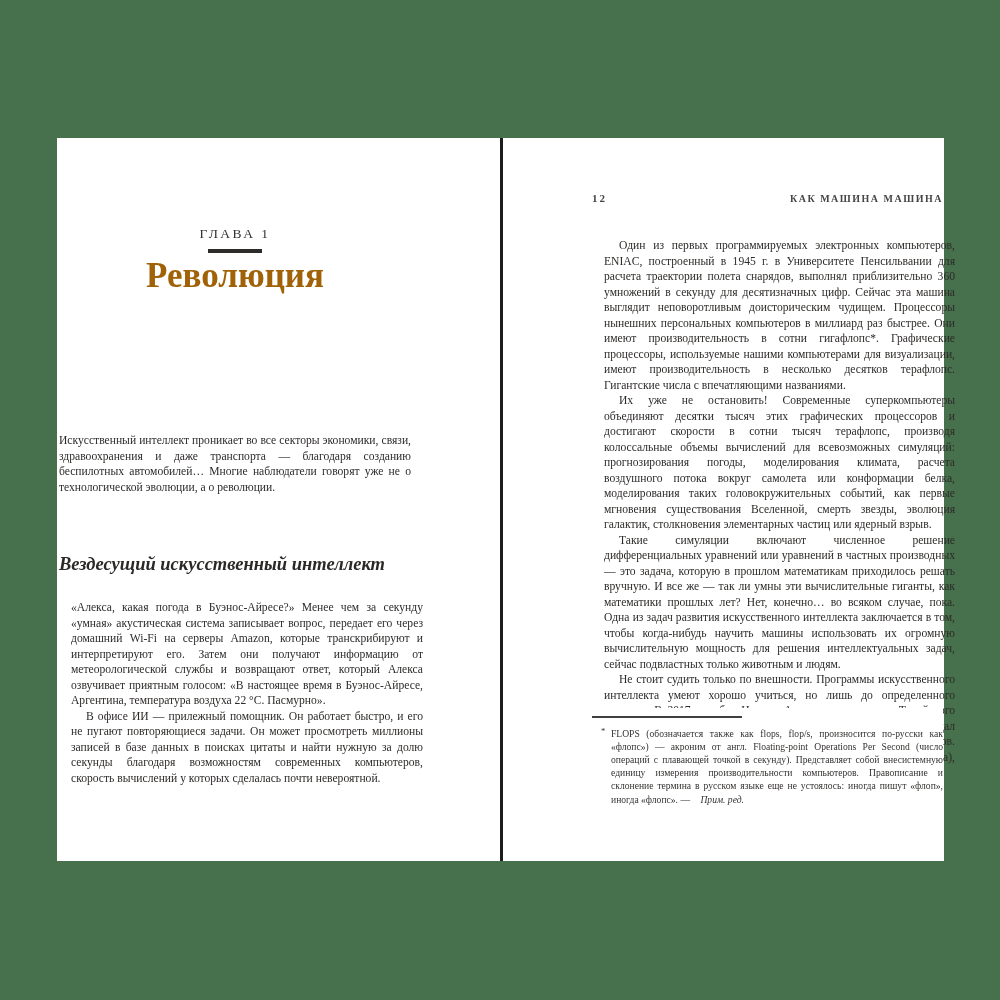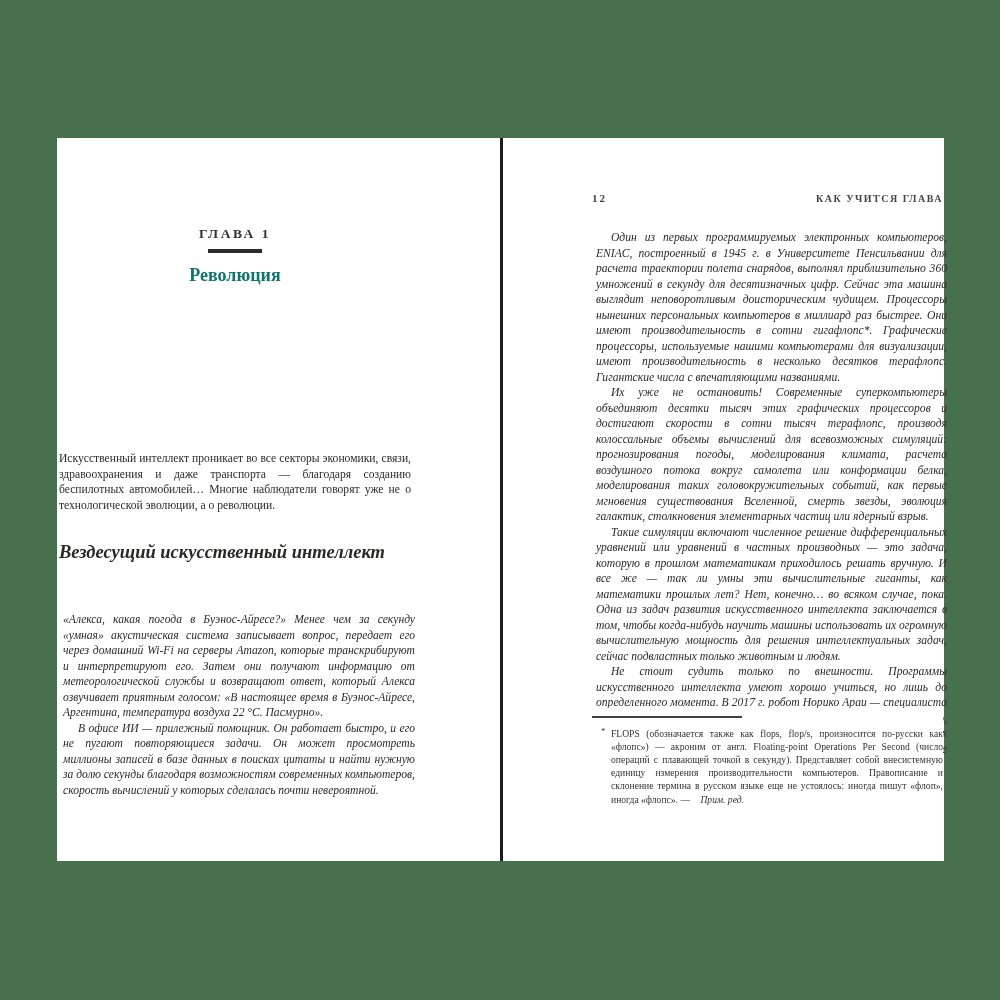--- a/index.html
+++ b/index.html
@@ -32,74 +32,72 @@
 
   
   .chapter-label {
     position: absolute;
     top: 88px;
     width: 100%;
     text-align: center;
     font-size: 13.5px;
     letter-spacing: 2.5px;
     color: #333130;
-    font-weight: bold;
   }
   .chapter-rule {
     position: absolute;
     top: 111px;
     left: 50%;
     transform: translateX(-50%);
     width: 54px;
     height: 4px;
     background: #2E2C2A;
   }
   .chapter-title {
     position: absolute;
     top: 121px;
     width: 100%;
     margin: 0;
     text-align: center;
-    font-size: 18px;
+    font-size: 35px;
     line-height: 33px;
     font-weight: bold;
-    color: #0f766e;
+    color: #a16207;
   }
   .chapter-title span { display: block; }
   .intro {
     position: absolute;
-    top: 313px;
+    top: 295px;
     width: 100%;
     margin: 0;
     font-size: 11.6px;
     line-height: 15.5px;
     text-align: justify;
     color: #2D2B29;
   }
   .section-heading {
     position: absolute;
-    top: 404px;
+    top: 416px;
     width: 100%;
     margin: 0;
     font-size: 18.5px;
     font-weight: bold;
     font-style: italic;
     color: #2B2927;
   }
   .body-text {
-    margin: 4px;
+    margin: 12px;
     font-size: 11.6px;
     line-height: 15.5px;
     text-align: justify;
     color: #2D2B29;
-    font-style: italic;
   }
   .body-text p { margin: 0; text-indent: 15px; }
   .body-text p.no-indent { text-indent: 0; }
-  .left-body { position: absolute; top: 470px; width: 100%; }
+  .left-body { position: absolute; top: 450px; width: 100%; }
 
   
   .running-head {
     position: absolute;
     top: 54px;
     width: 100%;
     display: flex;
     justify-content: space-between;
     align-items: baseline;
     color: #454545;
@@ -163,21 +161,21 @@
     <h2 class="section-heading">Вездесущий искусственный интеллект</h2>
     <div class="body-text left-body">
       <p class="no-indent">«Алекса, какая погода в Буэнос-Айресе?» Менее чем за секунду «умная» акустическая система записывает вопрос, передает его через домашний Wi-Fi на серверы Amazon, которые транскрибируют и интерпретируют его. Затем они получают информацию от метеорологической службы и возвращают ответ, который Алекса озвучивает приятным голосом: «В настоящее время в Буэнос-Айресе, Аргентина, температура воздуха 22 °C. Пасмурно».</p>
       <p>В офисе ИИ — прилежный помощник. Он работает быстро, и его не пугают повторяющиеся задачи. Он может просмотреть миллионы записей в базе данных в поисках цитаты и найти нужную за долю секунды благодаря возможностям современных компьютеров, скорость вычислений у которых сделалась почти невероятной.</p>
     </div>
   </section>
 
   <section class="page right">
     <header class="running-head">
       <span class="page-number">12</span>
-      <span class="running-title">КАК УЧИТСЯ ГЛАВА</span>
+      <span class="running-title">КАК МАШИНА МАШИНА</span>
     </header>
     <div class="body-text right-body">
       <p>Один из первых программируемых электронных компьютеров, ENIAC, построенный в 1945 г. в Университете Пенсильвании для расчета траектории полета снарядов, выполнял приблизительно 360 умножений в секунду для десятизначных цифр. Сейчас эта машина выглядит неповоротливым доисторическим чудищем. Процессоры нынешних персональных компьютеров в миллиард раз быстрее. Они имеют производительность в сотни гигафлопс*. Графические процессоры, используемые нашими компьютерами для визуализации, имеют производительность в несколько десятков терафлопс. Гигантские числа с впечатляющими названиями.</p>
       <p>Их уже не остановить! Современные суперкомпьютеры объединяют десятки тысяч этих графических процессоров и достигают скорости в сотни тысяч терафлопс, производя колоссальные объемы вычислений для всевозможных симуляций: прогнозирования погоды, моделирования климата, расчета воздушного потока вокруг самолета или конформации белка, моделирования таких головокружительных событий, как первые мгновения существования Вселенной, смерть звезды, эволюция галактик, столкновения элементарных частиц или ядерный взрыв.</p>
       <p>Такие симуляции включают численное решение дифференциальных уравнений или уравнений в частных производных — это задача, которую в прошлом математикам приходилось решать вручную. И все же — так ли умны эти вычислительные гиганты, как математики прошлых лет? Нет, конечно… во всяком случае, пока. Одна из задач развития искусственного интеллекта заключается в том, чтобы когда-нибудь научить машины использовать их огромную вычислительную мощность для решения интеллектуальных задач, сейчас подвластных только животным и людям.</p>
       <p>Не стоит судить только по внешности. Программы искусственного интеллекта умеют хорошо учиться, но лишь до определенного момента. В 2017 г. робот Норико Араи — специалиста Токийского университета, изучавшего влияние ИТ на общество, успешно сдал вступительный экзамен в один из японских университетов. Программа, получившая название Todai (название университета), сдала эссе, экзамены по математике</p>
     </div>
     <div class="footnote-area">
       <div class="footnote-rule"></div>
       <div class="footnote">

